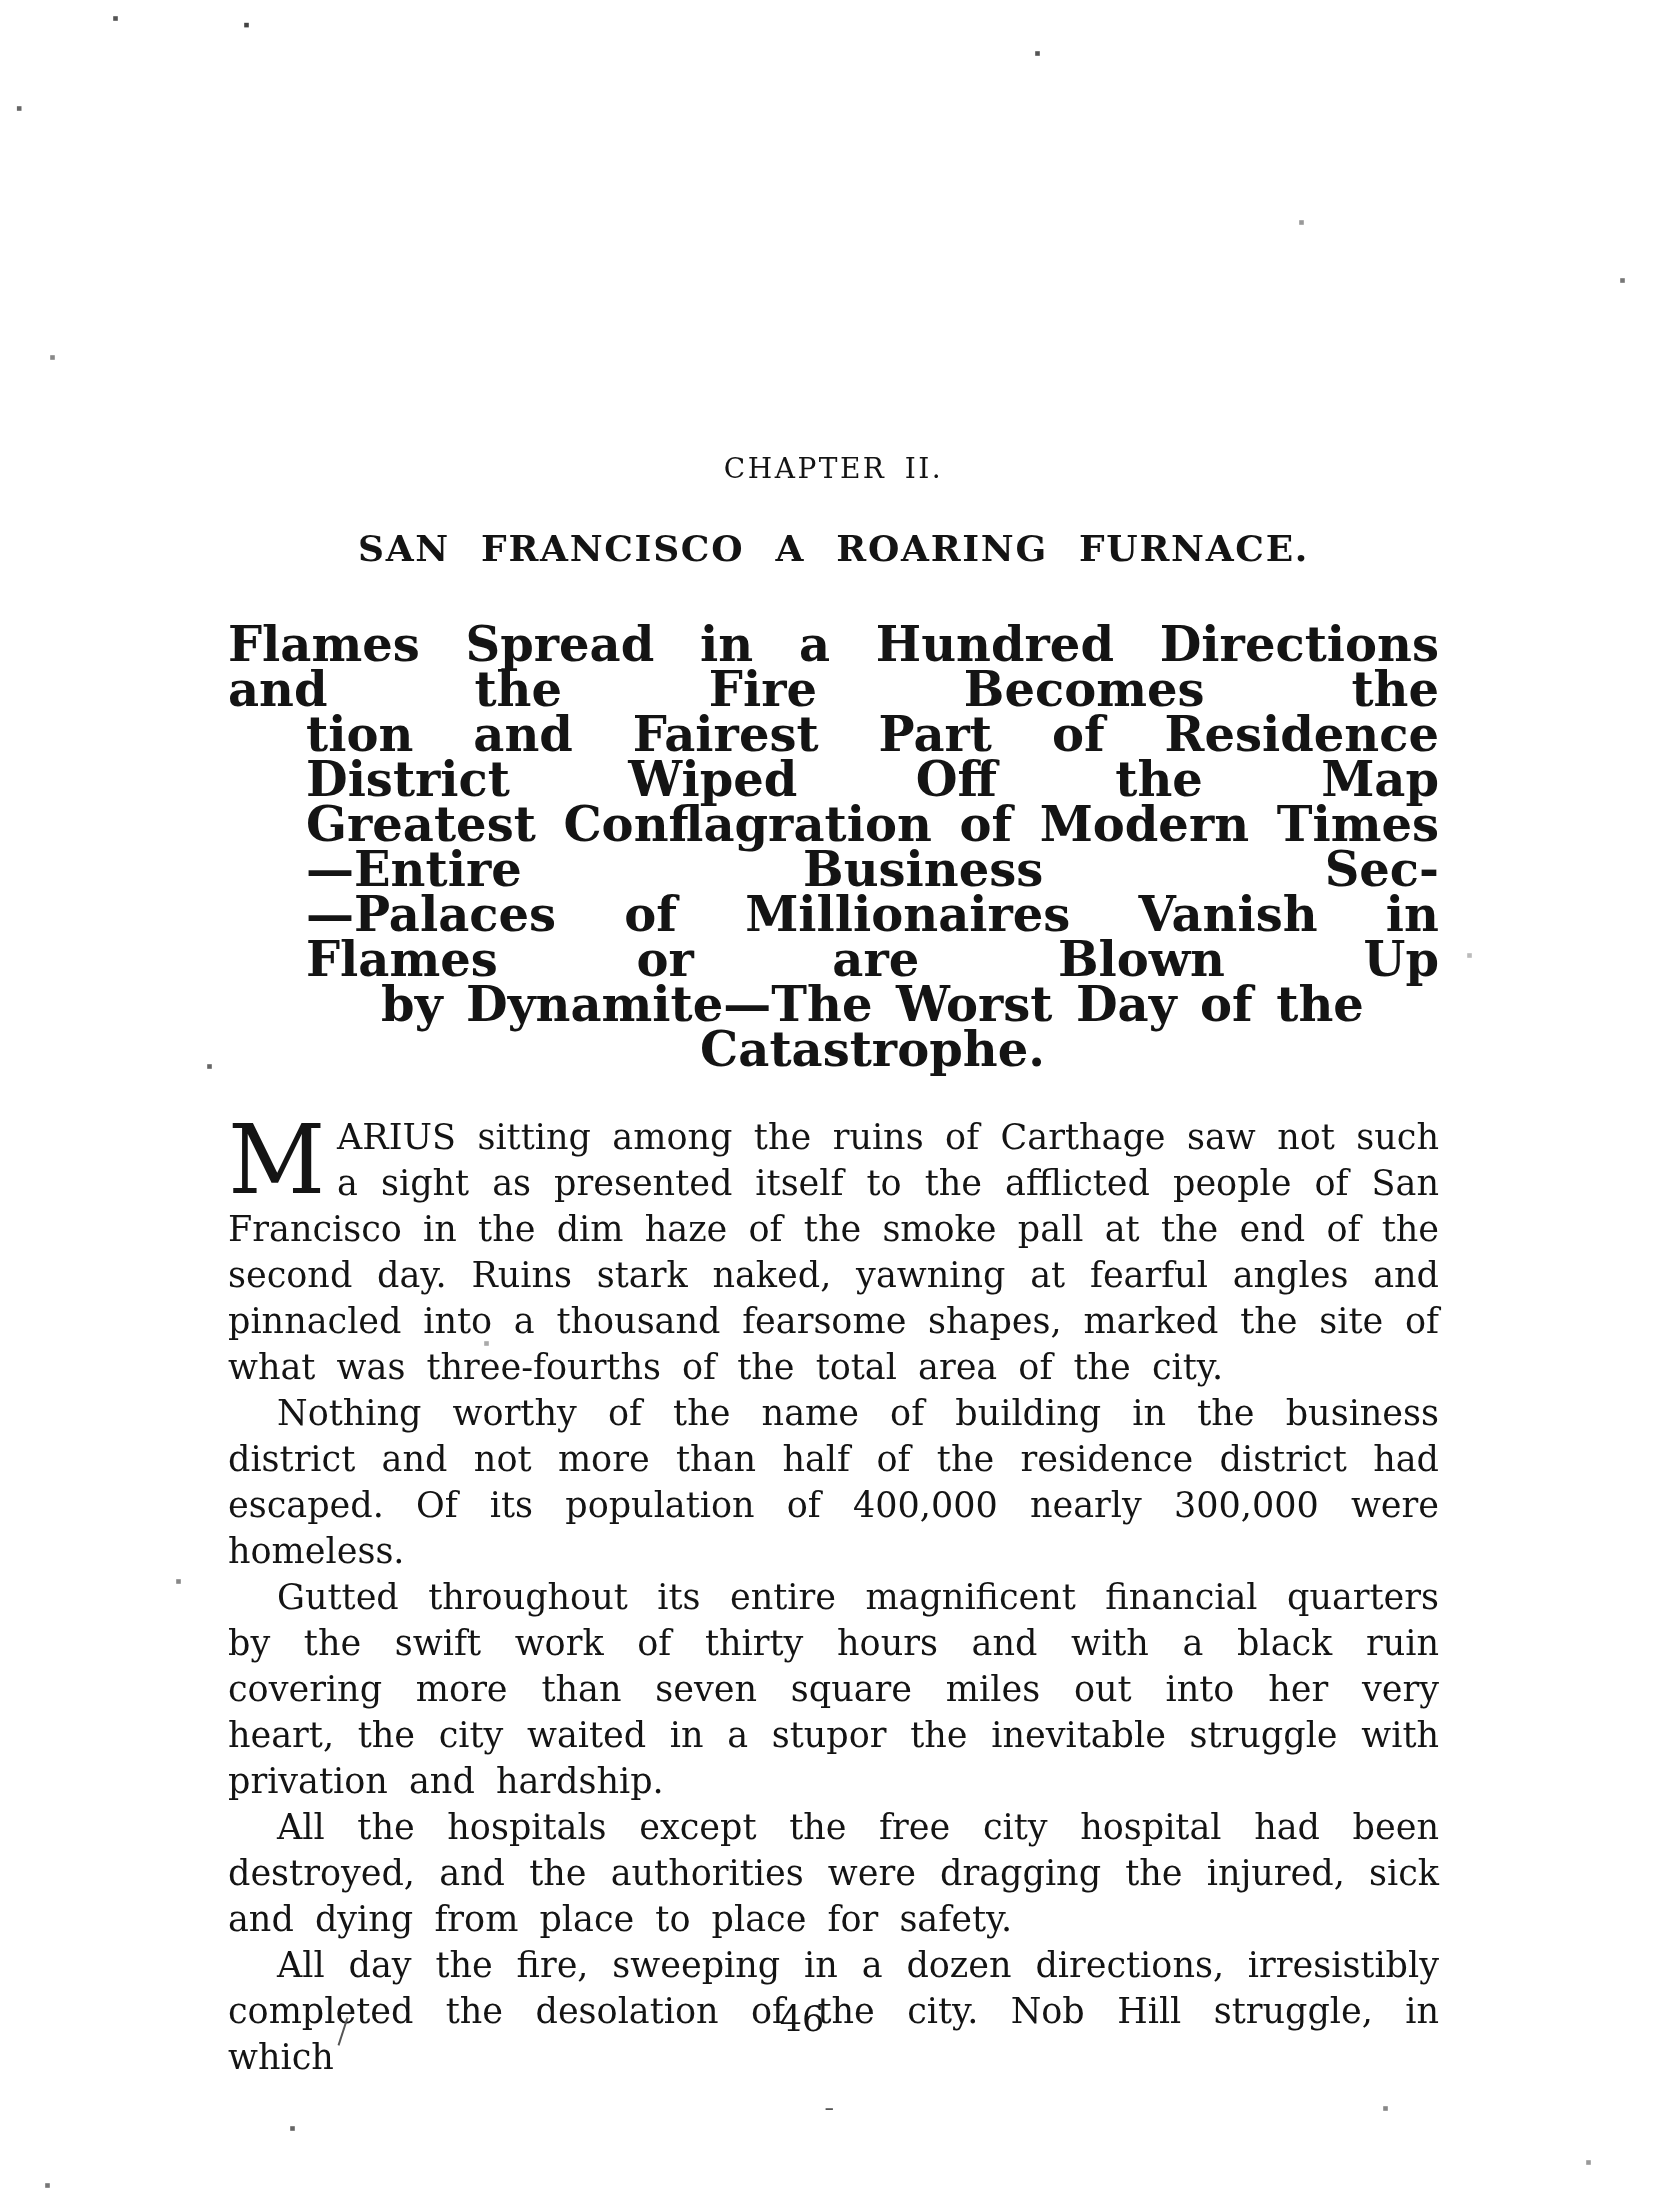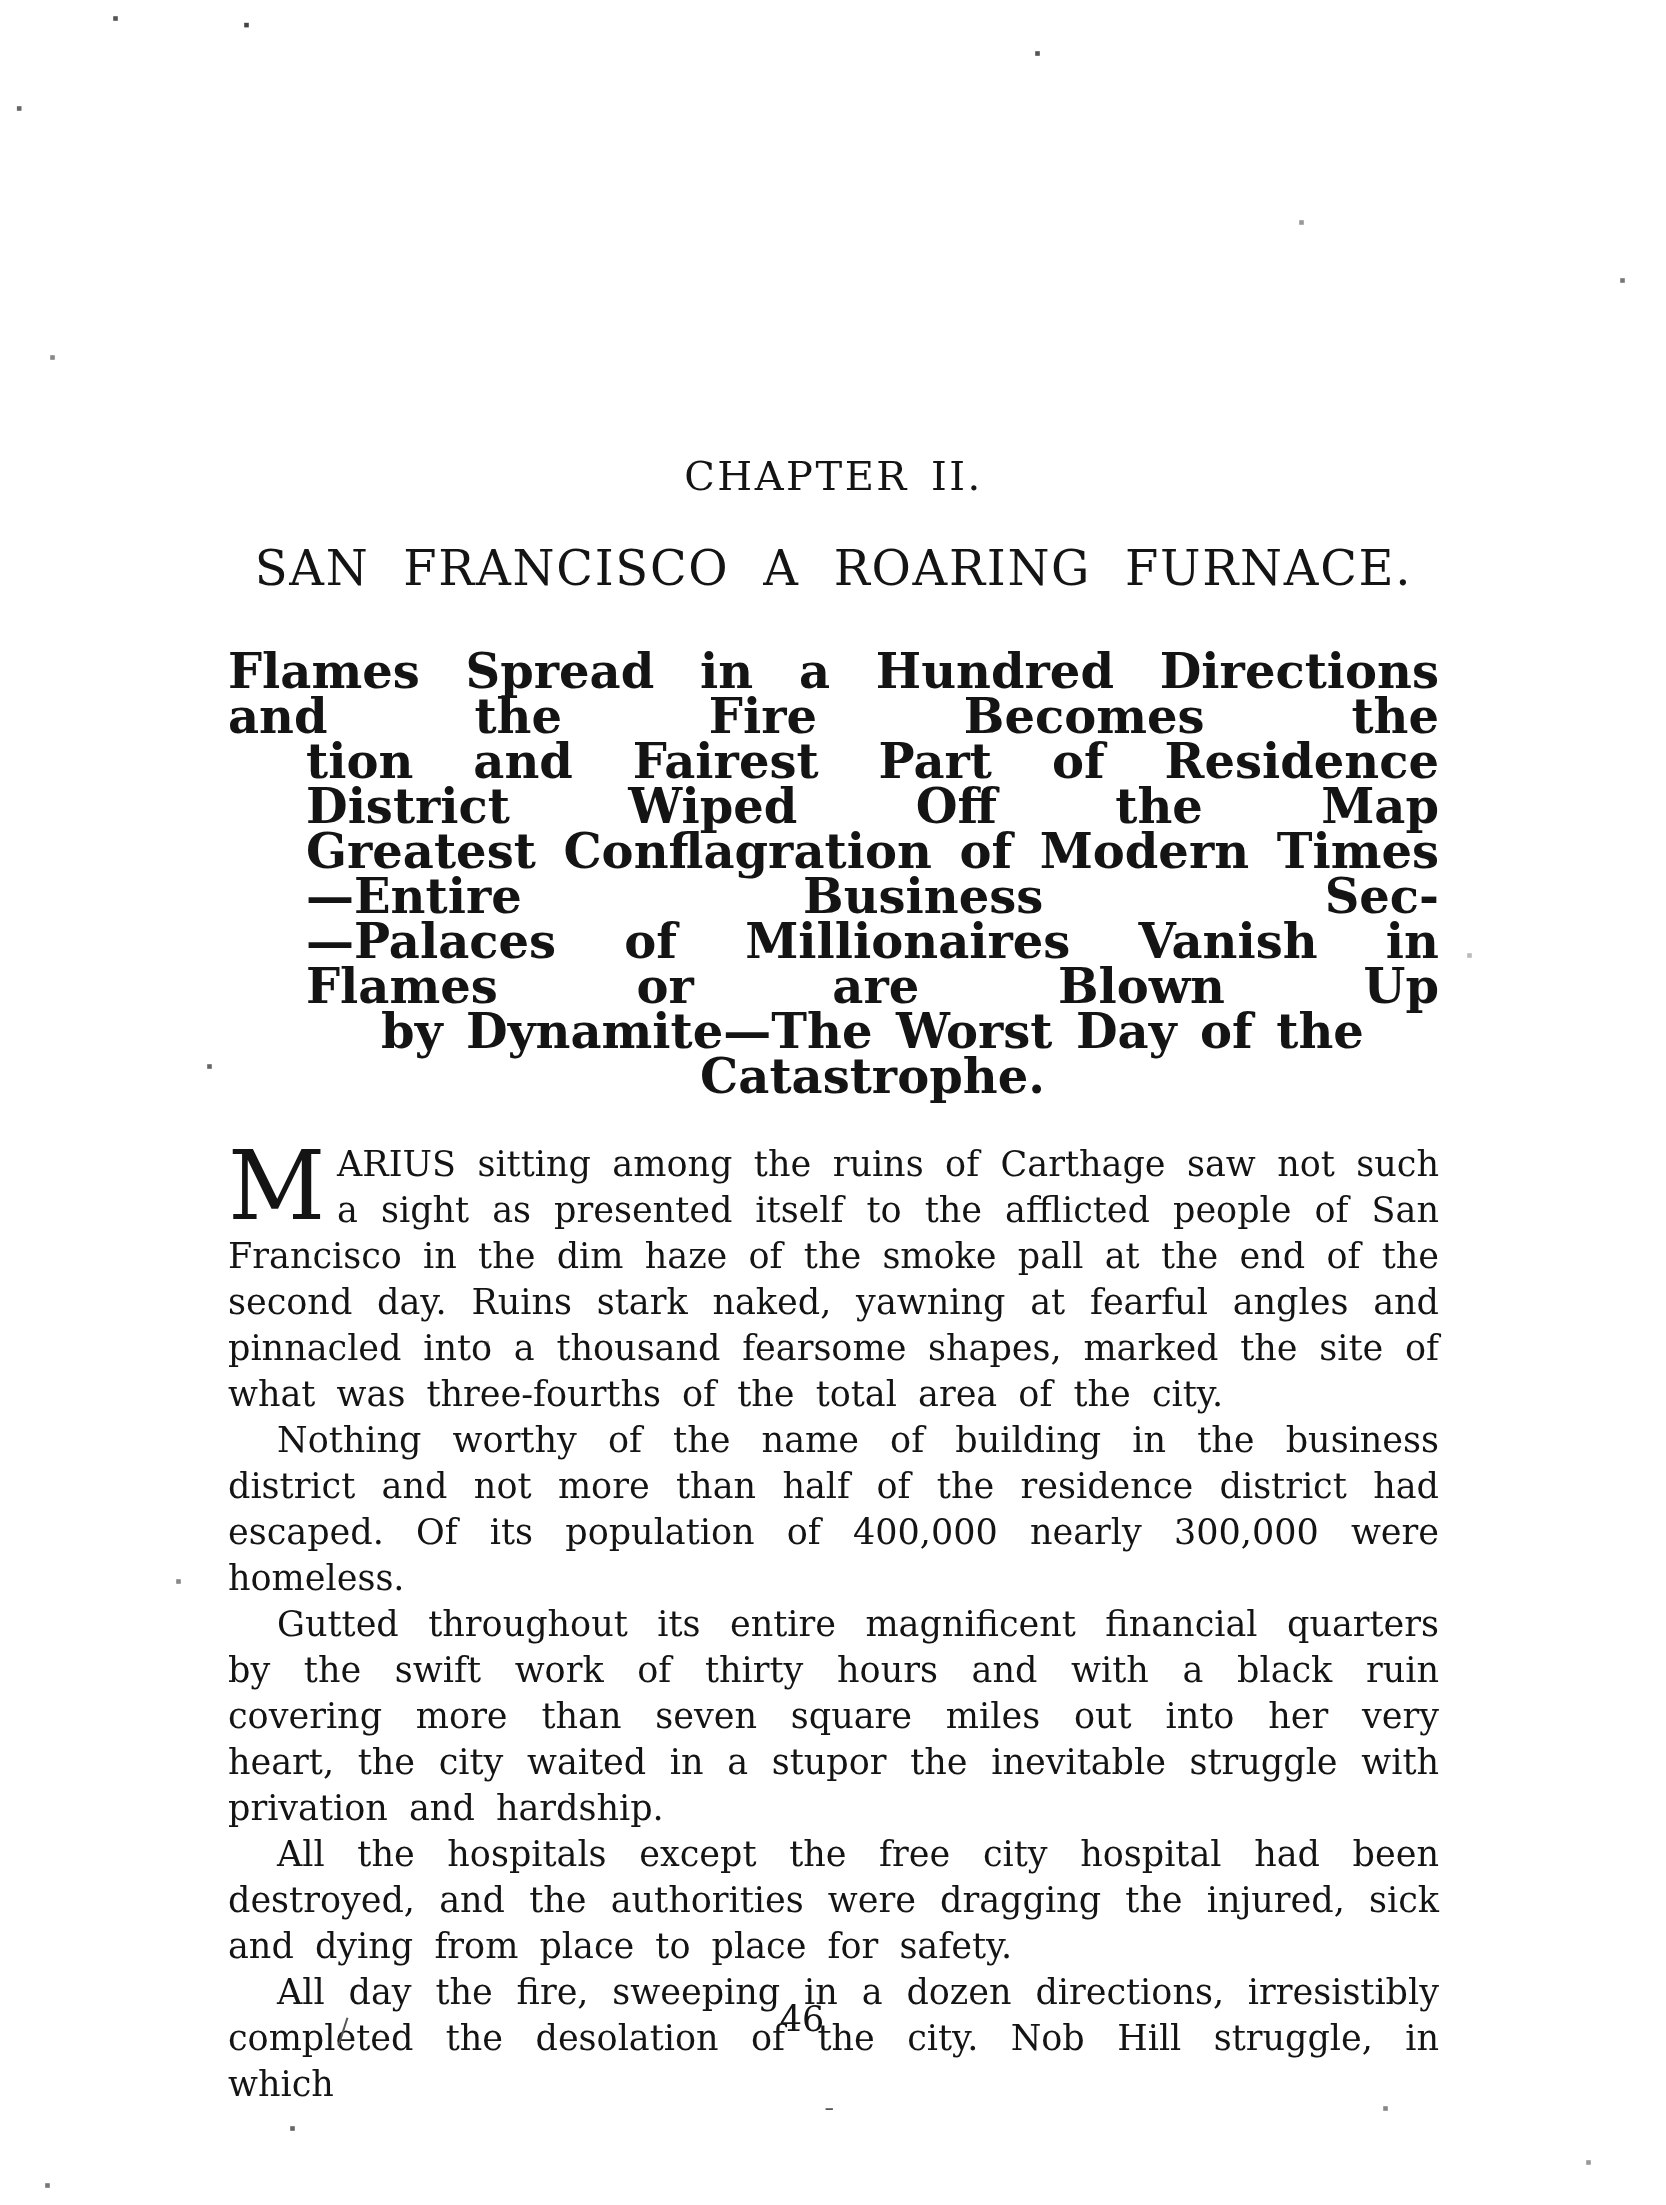--- a/index.html
+++ b/index.html
@@ -18,31 +18,31 @@
   }
   .content {
     position: absolute;
     left: 228px;
     top: 454px;
     width: 1211px;
   }
   .chapter-heading {
     margin: 0;
     text-align: center;
-    font-size: 40px;
+    font-size: 28px;
     font-weight: normal;
     letter-spacing: 2.5px;
     word-spacing: 6.8px;
     line-height: 1.1;
   }
   .chapter-subtitle {
     margin: 44px 0 0 0;
     text-align: center;
-    font-size: 48px;
-    font-weight: normal;
+    font-size: 36px;
+    font-weight: bold;
     letter-spacing: 1.7px;
     word-spacing: 17px;
     line-height: 1.1;
   }
   .summary {
     margin-top: 54px;
     font-weight: bold;
     font-size: 48px;
     line-height: 45px;
     word-spacing: 6.8px;

